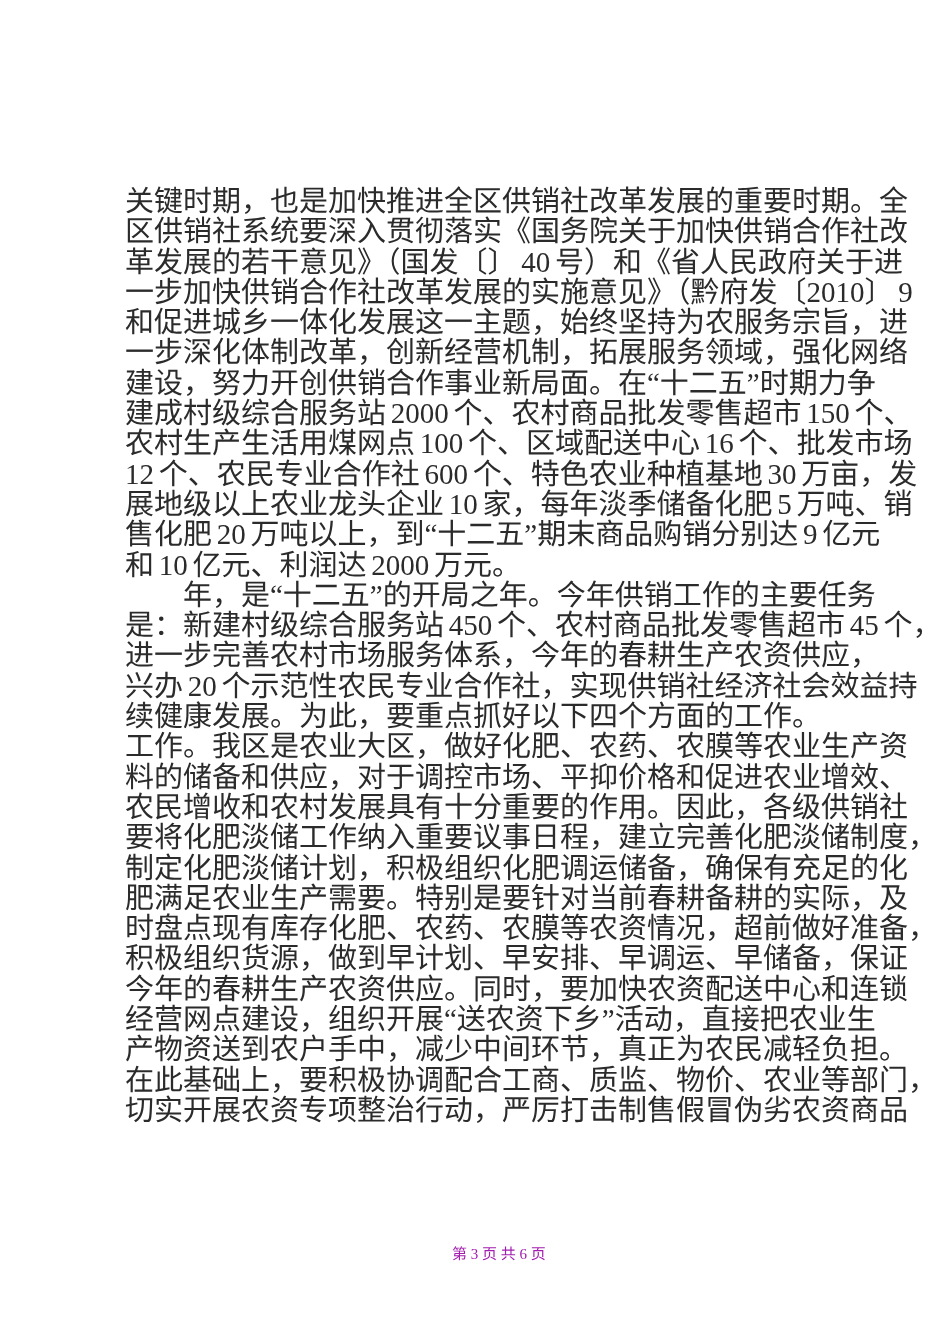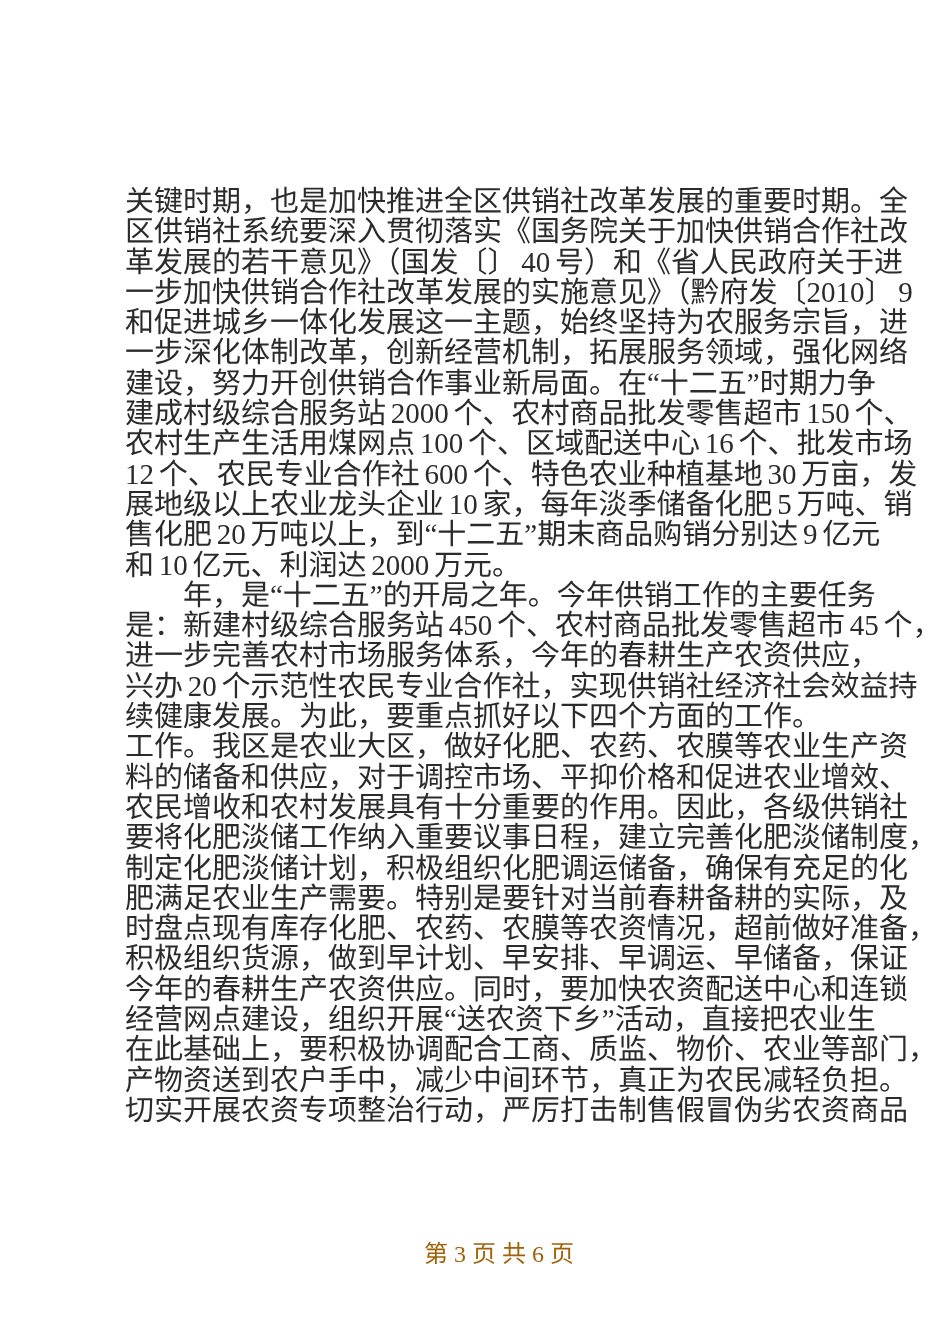--- a/index.html
+++ b/index.html
@@ -39,24 +39,24 @@
   }
   .line.para-end {
     text-align-last: left;
   }
   .footer {
     position: absolute;
     left: 125px;
     top: 1242px;
     width: 748px;
     text-align: center;
-    font-size: 24px;
+    font-size: 15px;
     line-height: 24px;
     word-spacing: 0;
-    color: #a16207;
+    color: #a21caf;
   }
 </style>
 </head>
 <body>
 
 <div class="page">
 
   <div class="text-block">
     <div class="line">关键时期，也是加快推进全区供销社改革发展的重要时期。全</div>
     <div class="line">区供销社系统要深入贯彻落实《国务院关于加快供销合作社改</div>
@@ -79,22 +79,22 @@
     <div class="line">工作。我区是农业大区，做好化肥、农药、农膜等农业生产资</div>
     <div class="line">料的储备和供应，对于调控市场、平抑价格和促进农业增效、</div>
     <div class="line">农民增收和农村发展具有十分重要的作用。因此，各级供销社</div>
     <div class="line">要将化肥淡储工作纳入重要议事日程，建立完善化肥淡储制度，</div>
     <div class="line">制定化肥淡储计划，积极组织化肥调运储备，确保有充足的化</div>
     <div class="line">肥满足农业生产需要。特别是要针对当前春耕备耕的实际，及</div>
     <div class="line">时盘点现有库存化肥、农药、农膜等农资情况，超前做好准备，</div>
     <div class="line">积极组织货源，做到早计划、早安排、早调运、早储备，保证</div>
     <div class="line">今年的春耕生产农资供应。同时，要加快农资配送中心和连锁</div>
     <div class="line">经营网点建设，组织开展“送农资下乡”活动，直接把农业生</div>
+    <div class="line">产物资送到农户手中，减少中间环节，真正为农民减轻负担。</div>
     <div class="line">在此基础上，要积极协调配合工商、质监、物价、农业等部门，</div>
-    <div class="line">产物资送到农户手中，减少中间环节，真正为农民减轻负担。</div>
     <div class="line">切实开展农资专项整治行动，严厉打击制售假冒伪劣农资商品</div>
   </div>
 
   <div class="footer">
     <span>第 3 页 共 6 页</span>
   </div>
 
 </div>
 
 </body></html>

